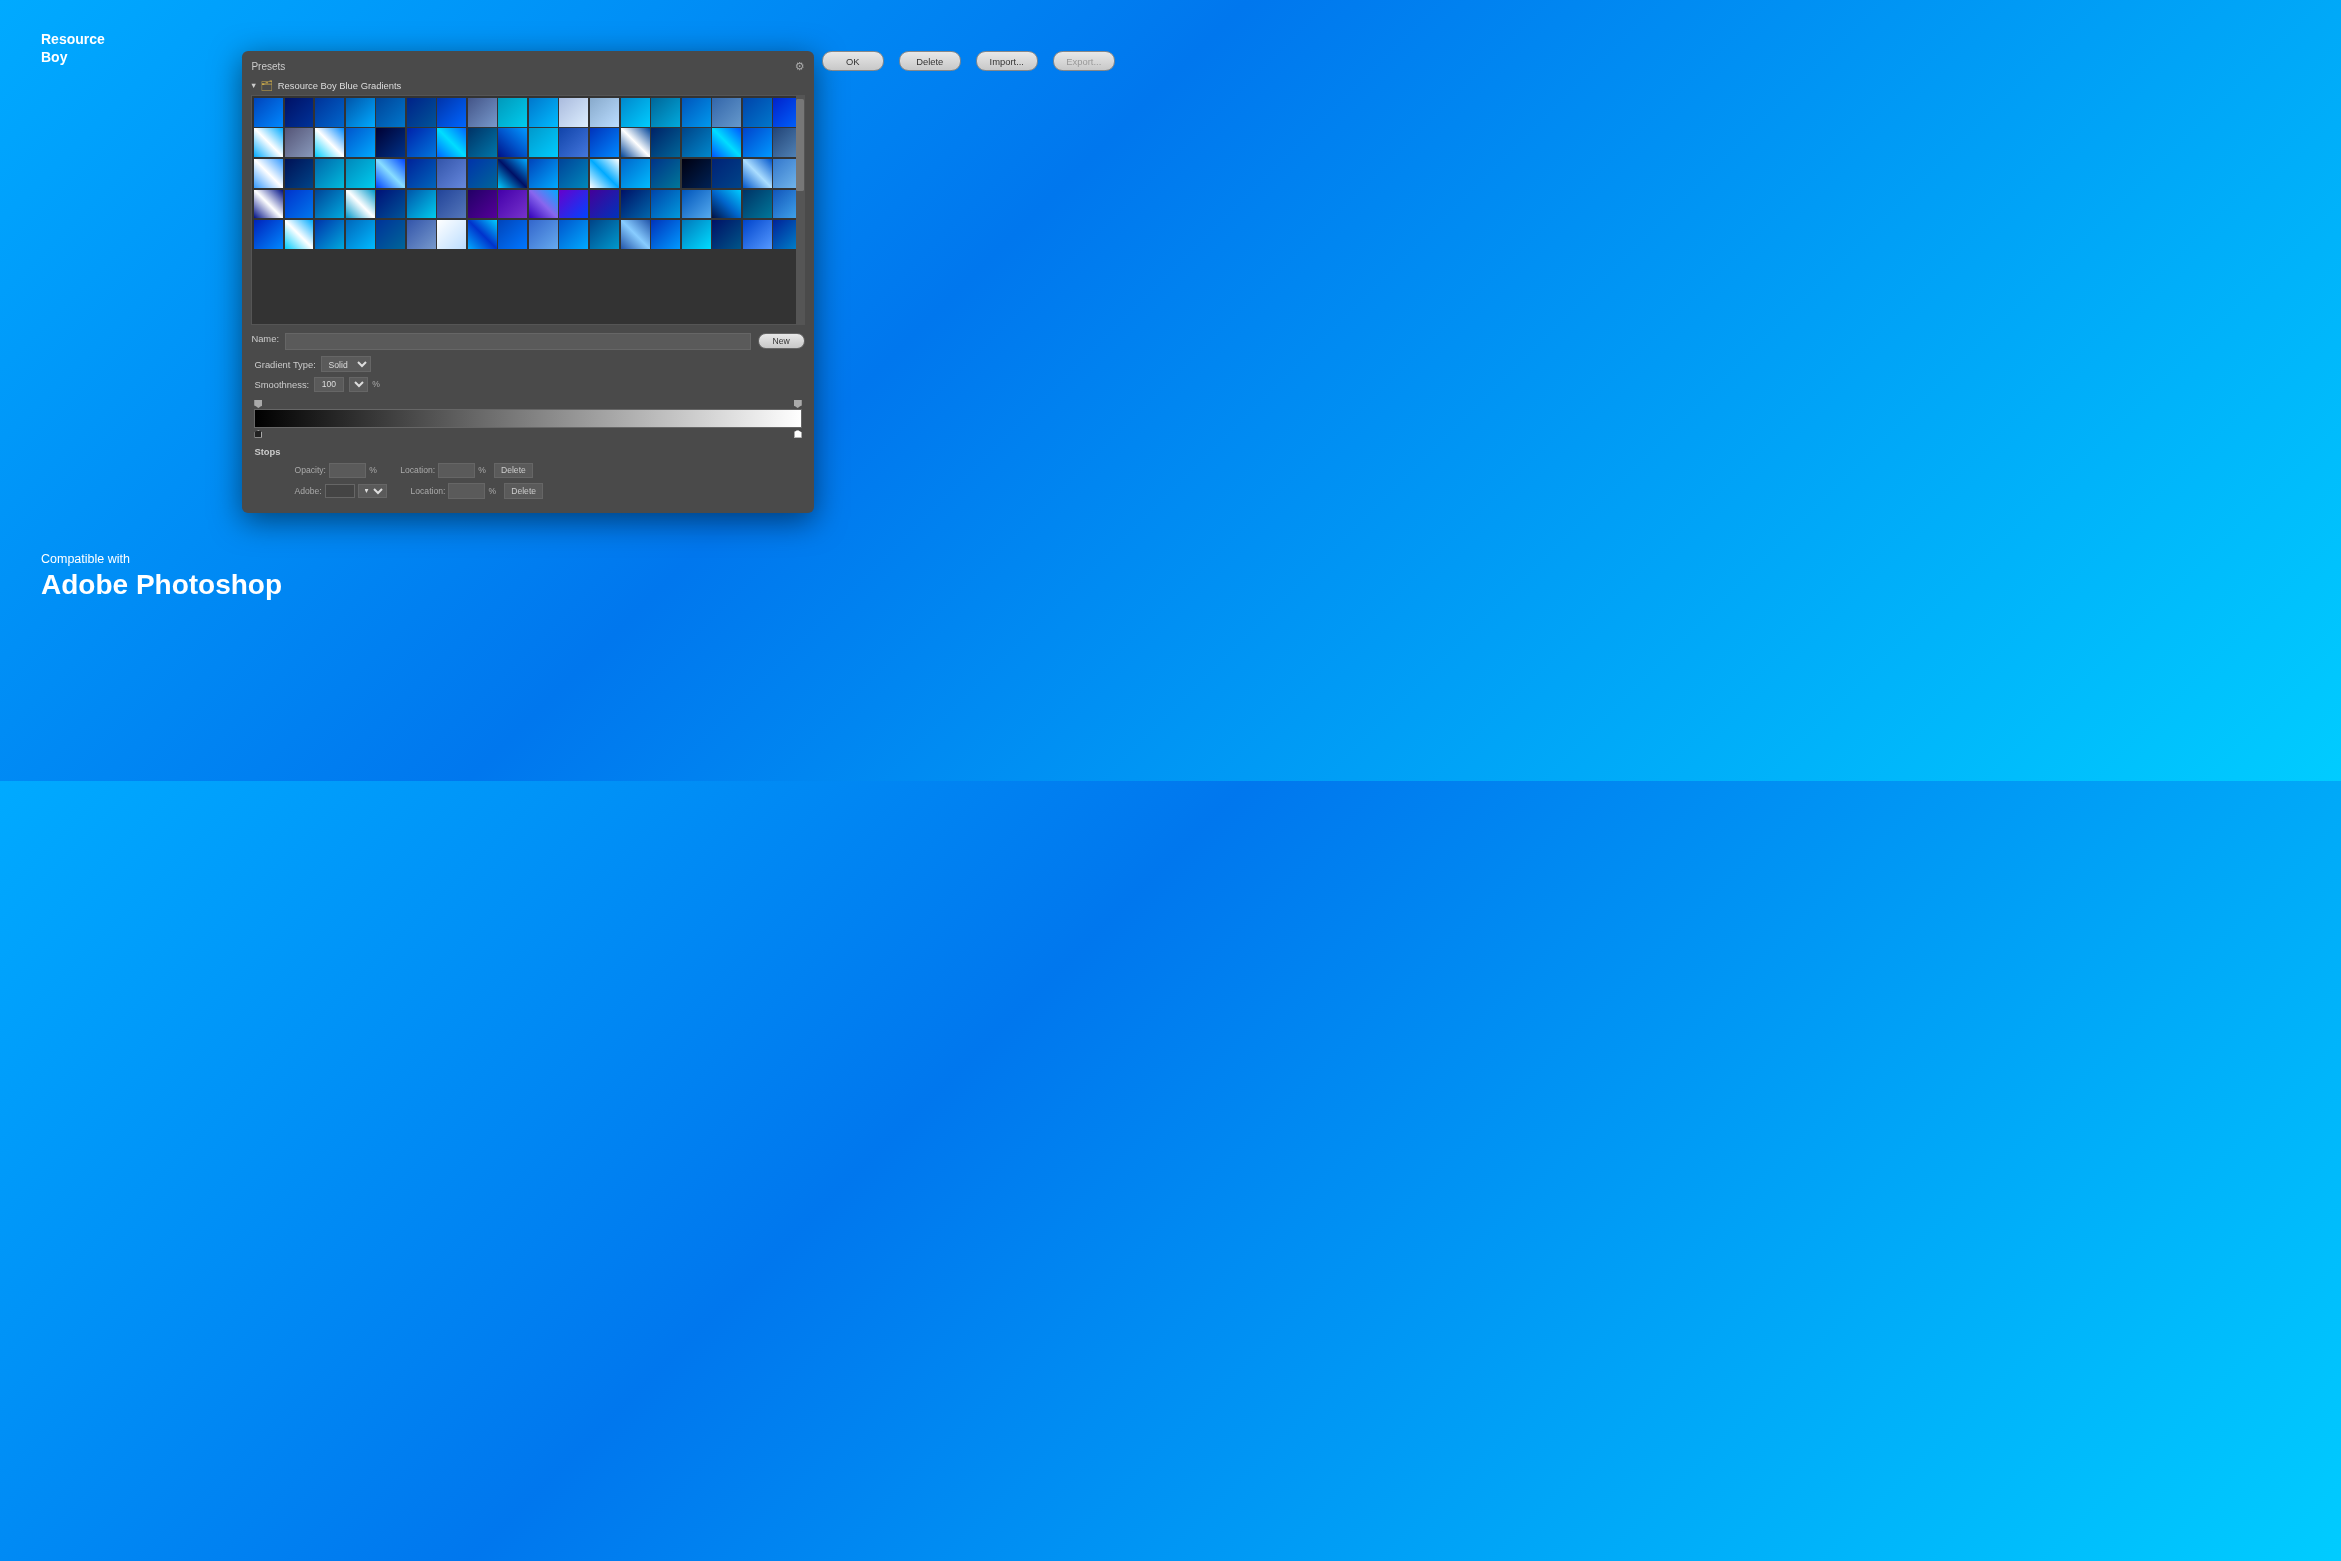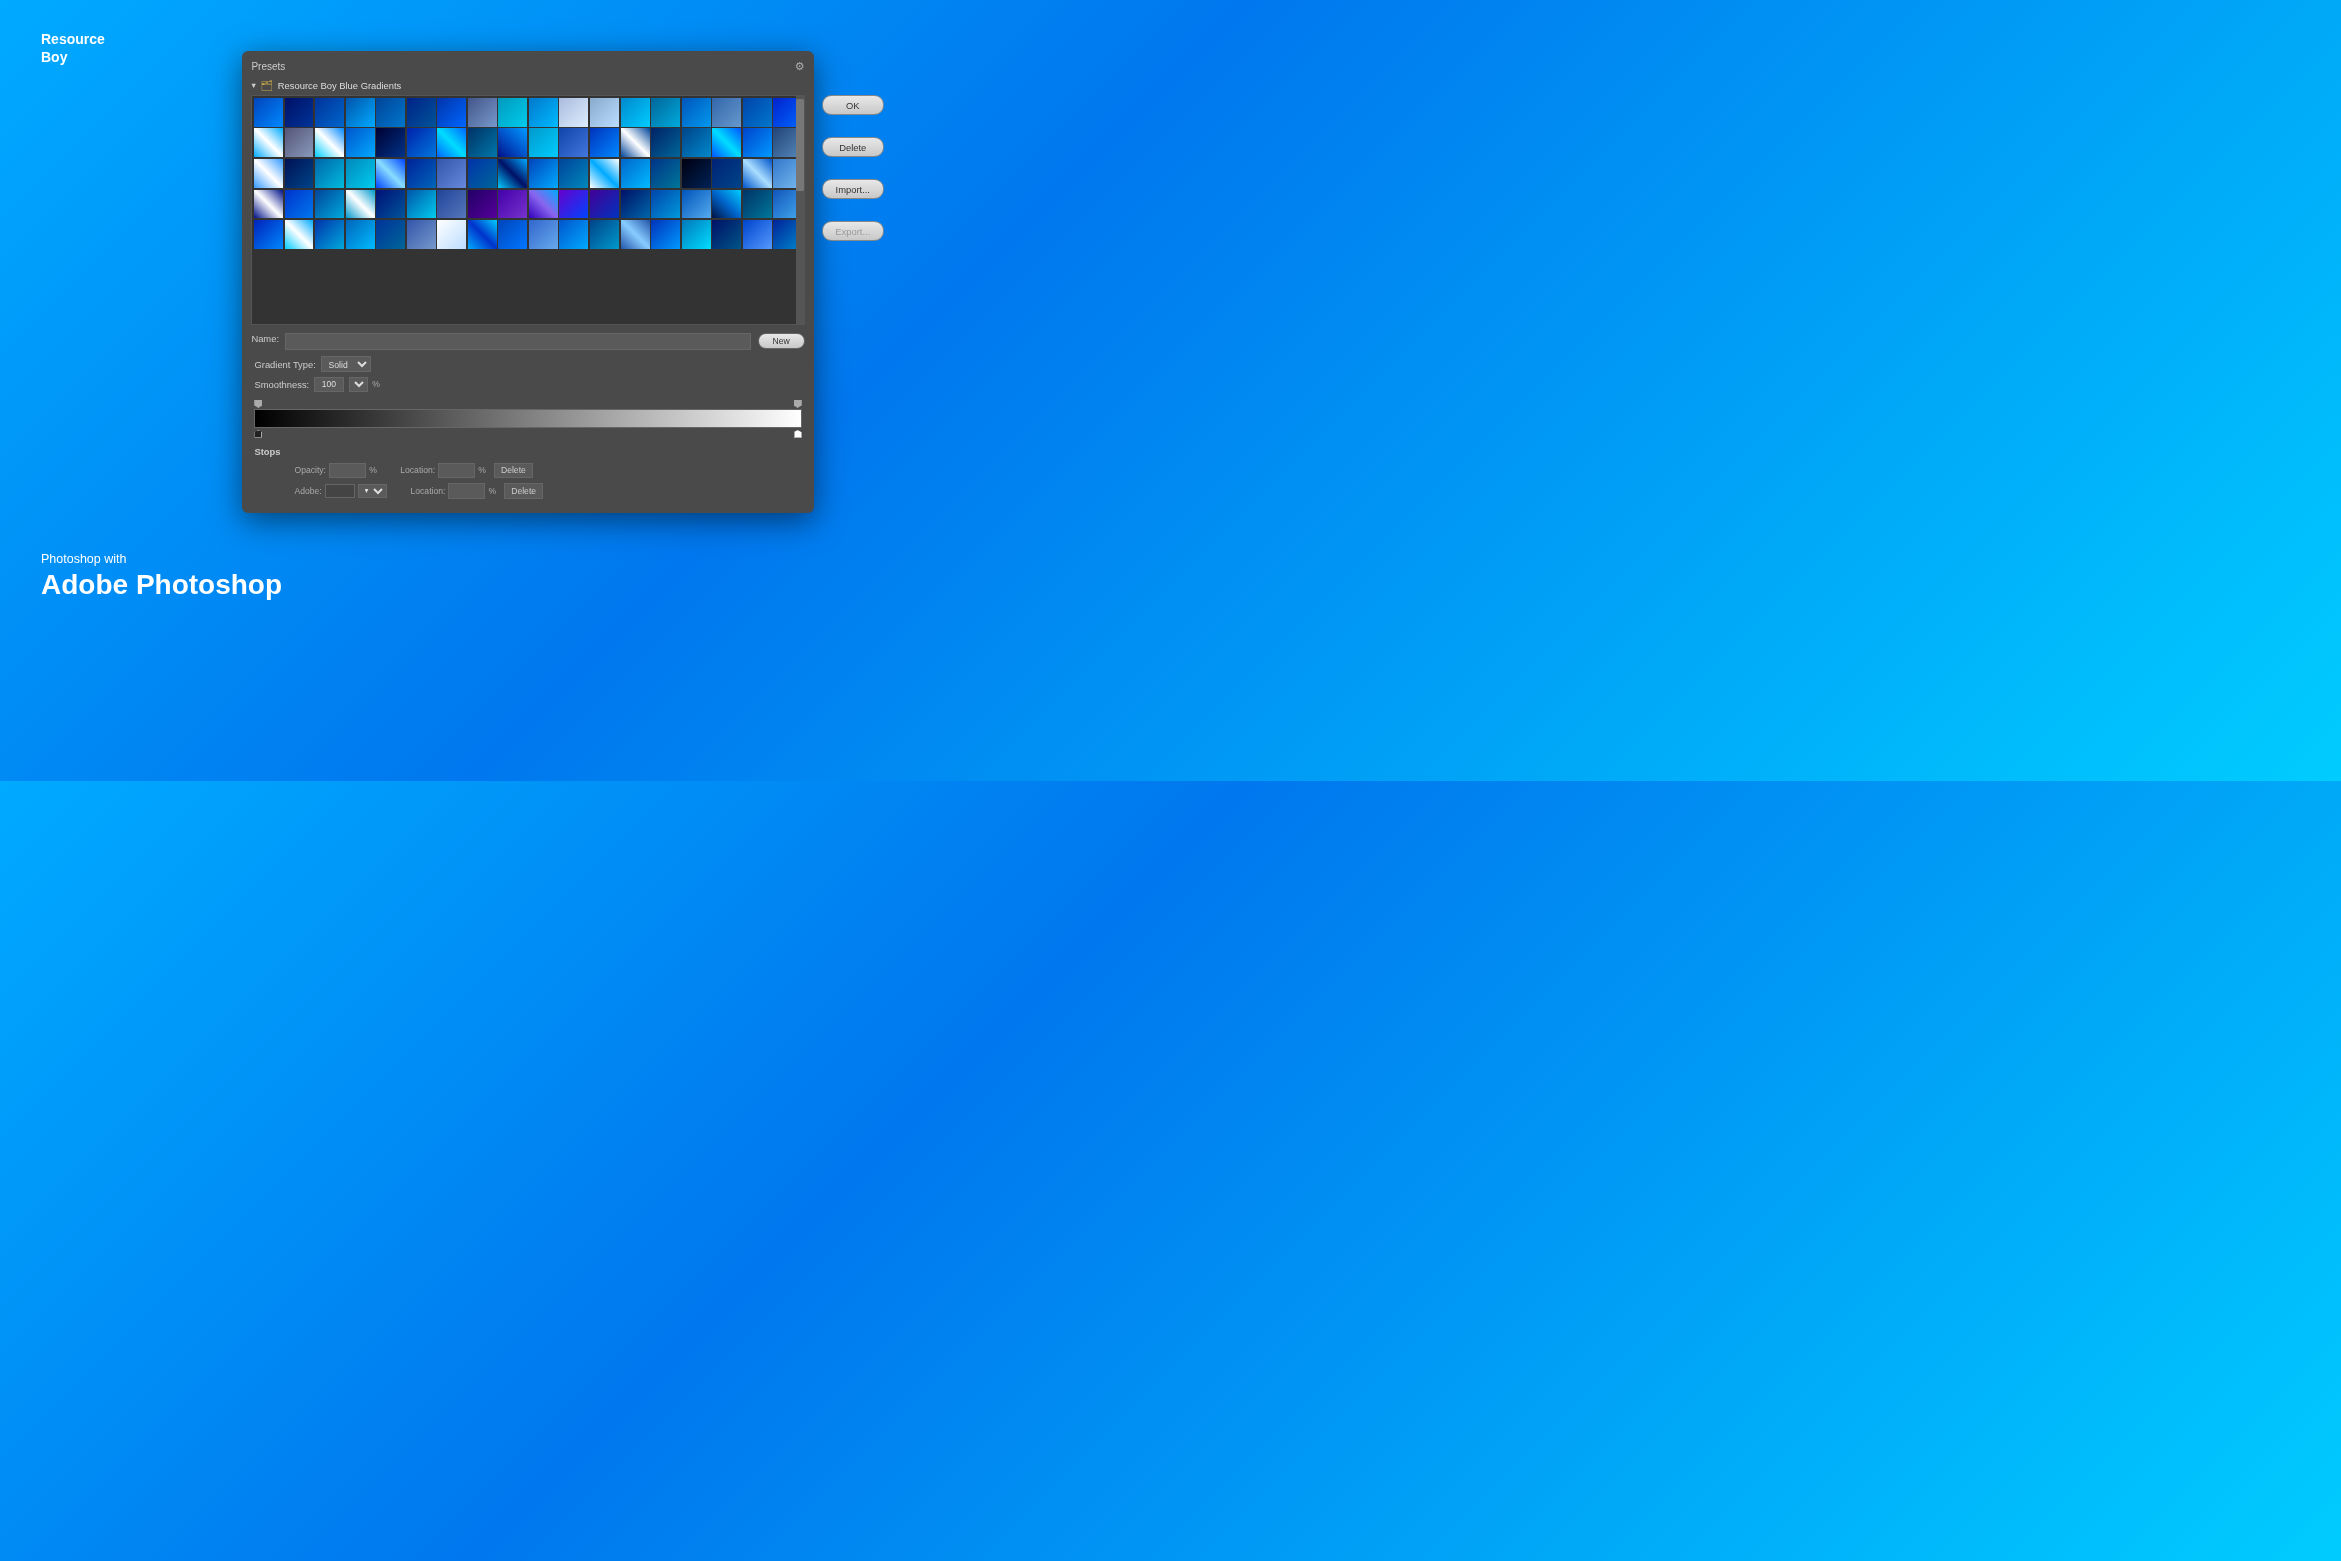--- a/index.html
+++ b/index.html
@@ -312,24 +312,22 @@
       color: #ddd;
       font-size: 7.8px;
       height: 14px;
       cursor: pointer;
       padding: 0 1.6px;
     }
 
     
     .dialog-buttons {
       display: flex;
-      flex-direction: column;
-      gap: 22px;
+      gap: 15px;
       padding-top: 0;
-      margin-top: 44px;
     }
 
     .dialog-btn {
       width: 62px;
       height: 20px;
       background: linear-gradient(to bottom, #e8e8e8, #c8c8c8);
       border: 0.8px solid #888;
       border-radius: 9.4px;
       font-size: 9.4px;
       color: #333;
@@ -437,21 +435,21 @@
   </style>
 </head>
 <body>
 
 <div class="brand-logo">
   <span>Resource</span><br>
   <span>Boy</span>
 </div>
 
 <div class="compatible-text">
-  <div class="compatible-label">Photoshop with</div>
+  <div class="compatible-label">Compatible with</div>
   <div class="app-name">Adobe Photoshop</div>
 </div>
 
 <div class="dialog-wrapper">
 
   <div class="dialog">
 
     <div class="dialog-header">
       <span class="presets-label">Presets</span>
       <span class="gear-icon">⚙</span>

